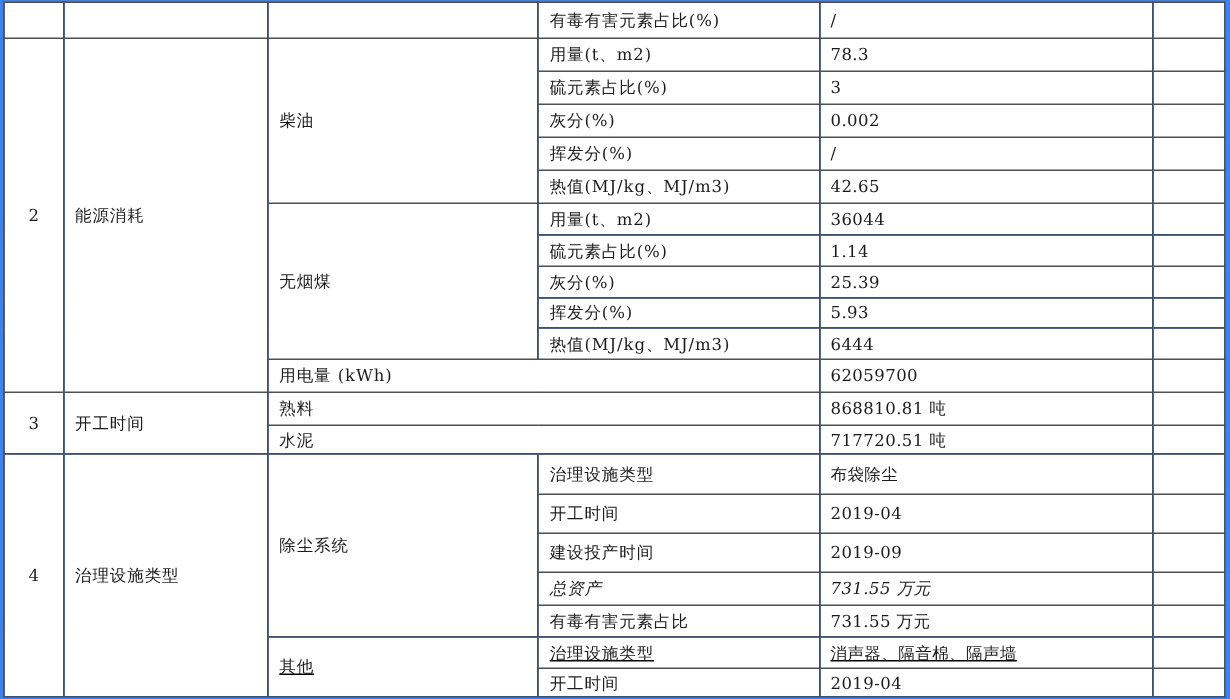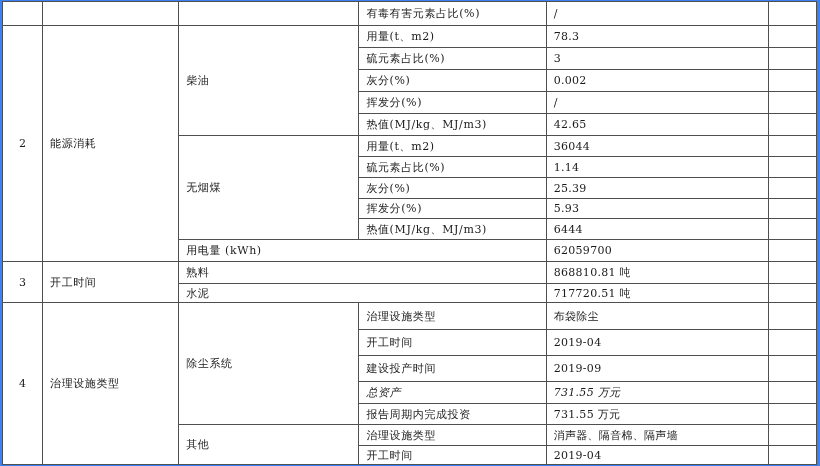--- a/index.html
+++ b/index.html
@@ -152,25 +152,25 @@
           <td class="prop">建设投产时间</td>
           <td class="val">2019-09</td>
           <td class="spacer"></td>
         </tr>
         <tr style="height: 22px; font-style: italic;">
           <td class="prop">总资产</td>
           <td class="val">731.55 万元</td>
           <td class="spacer"></td>
         </tr>
         <tr style="height: 21px;">
-          <td class="prop">报告周期内完成投资</td>
+          <td class="prop">有毒有害元素占比</td>
           <td class="val">731.55 万元</td>
           <td class="spacer"></td>
         </tr>
-        <tr style="height: 21px;">
+        <tr style="height: 21px; text-decoration: underline;">
           <td rowspan="2" class="sub">其他</td>
           <td class="prop">治理设施类型</td>
           <td class="val">消声器、隔音棉、隔声墙</td>
           <td class="spacer"></td>
         </tr>
         <tr style="height: 19px;">
           <td class="prop">开工时间</td>
           <td class="val">2019-04</td>
           <td class="spacer"></td>
         </tr>

